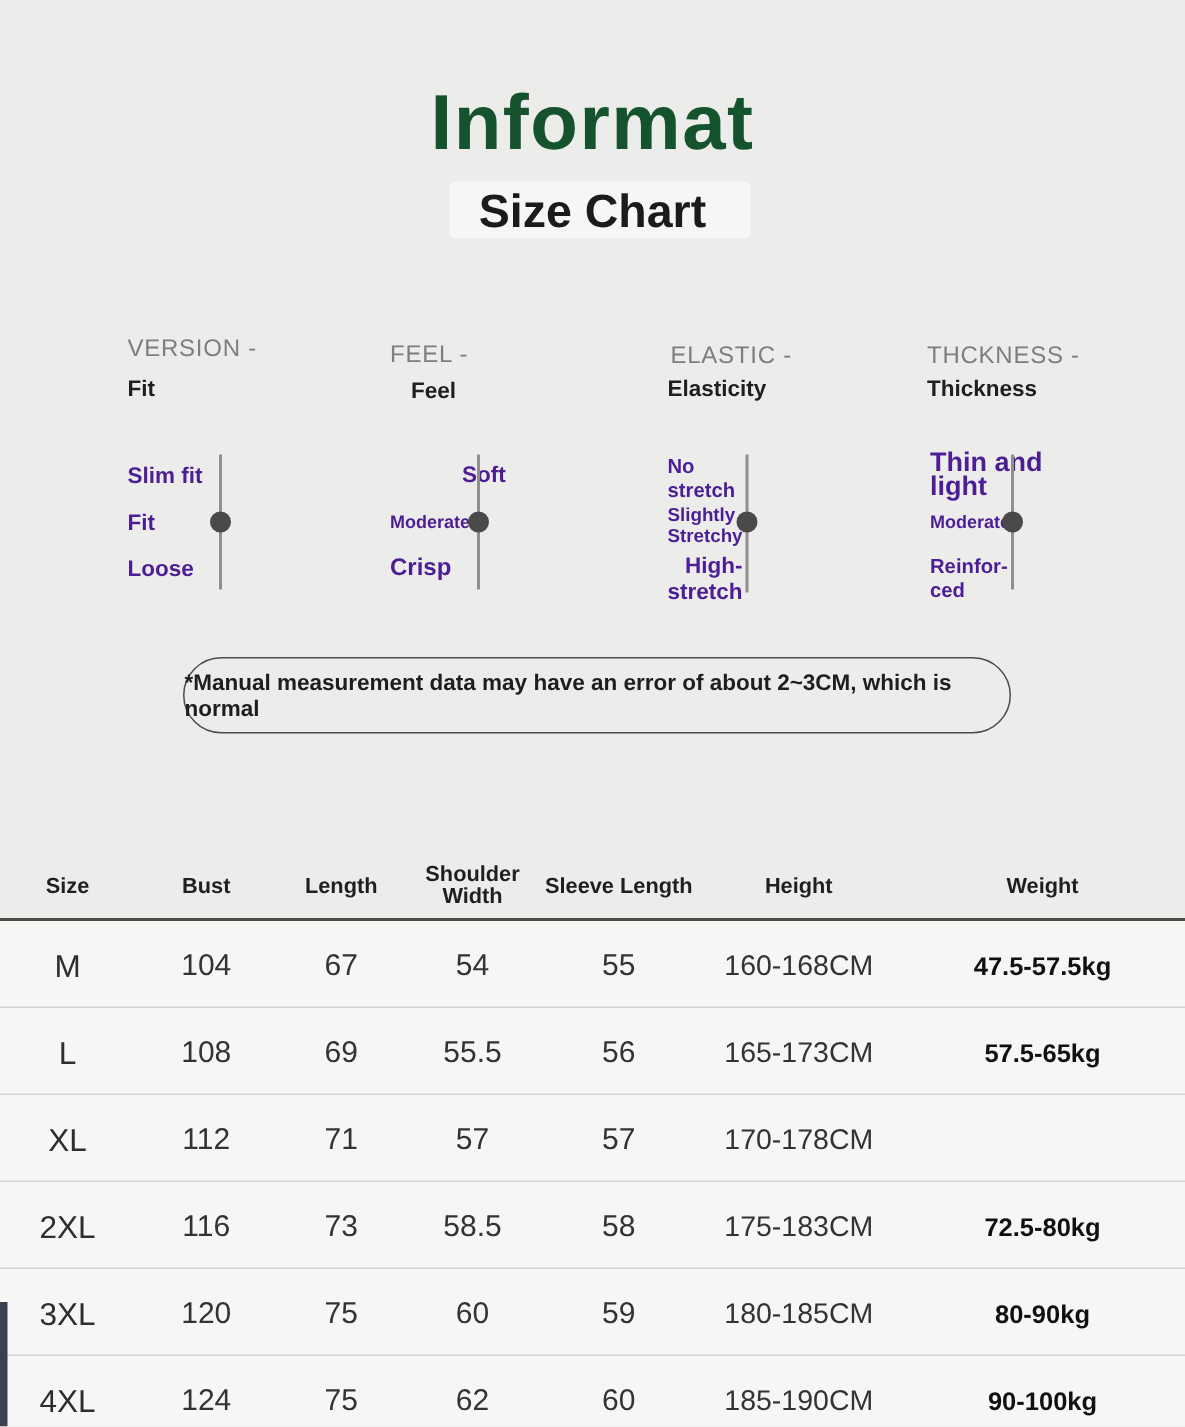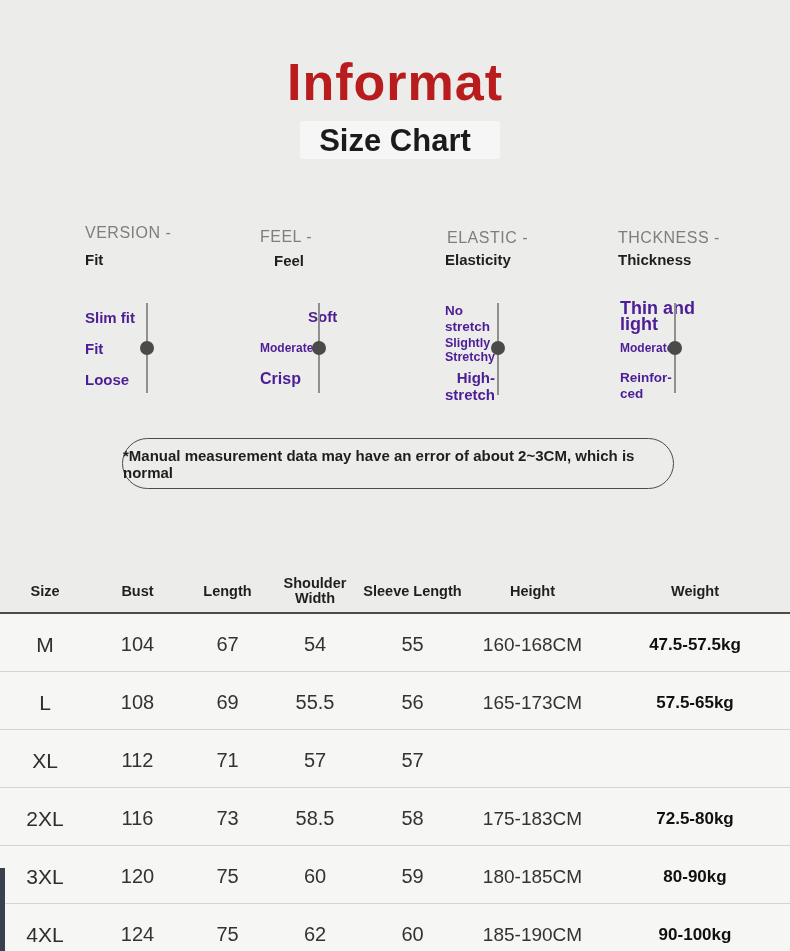--- a/index.html
+++ b/index.html
@@ -6,21 +6,21 @@
   body{
     width:790px;height:951px;position:relative;overflow:hidden;
     background:#ECECEB;
     font-family:"Liberation Sans", sans-serif;
     color:#222;
   }
   .abs{position:absolute;}
   
   .title{
     left:0;right:0;top:52px;text-align:center;
-    font-size:52px;font-weight:800;color:#b91c1c;letter-spacing:1px;
+    font-size:52px;font-weight:800;color:#14532d;letter-spacing:1px;
   }
   .subtitle-band{
     left:300px;top:121px;width:200px;height:38px;
     background:rgba(255,255,255,0.55);border-radius:3px;
   }
   .subtitle{
     left:0;right:0;top:123px;text-align:center;
     font-size:31px;font-weight:700;color:#1b1b1b;
   }
   
@@ -171,20 +171,21 @@
         <div class="tcell c4">56</div>
         <div class="tcell c5">165-173CM</div>
         <div class="tcell c6">57.5-65kg</div>
       </div>
       <div class="trow">
         <div class="tcell c0">XL</div>
         <div class="tcell c1">112</div>
         <div class="tcell c2">71</div>
         <div class="tcell c3">57</div>
         <div class="tcell c4">57</div>
+        <div class="tcell c5">170-178CM</div>
       </div>
       <div class="trow">
         <div class="tcell c0">2XL</div>
         <div class="tcell c1">116</div>
         <div class="tcell c2">73</div>
         <div class="tcell c3">58.5</div>
         <div class="tcell c4">58</div>
         <div class="tcell c5">175-183CM</div>
         <div class="tcell c6">72.5-80kg</div>
       </div>

